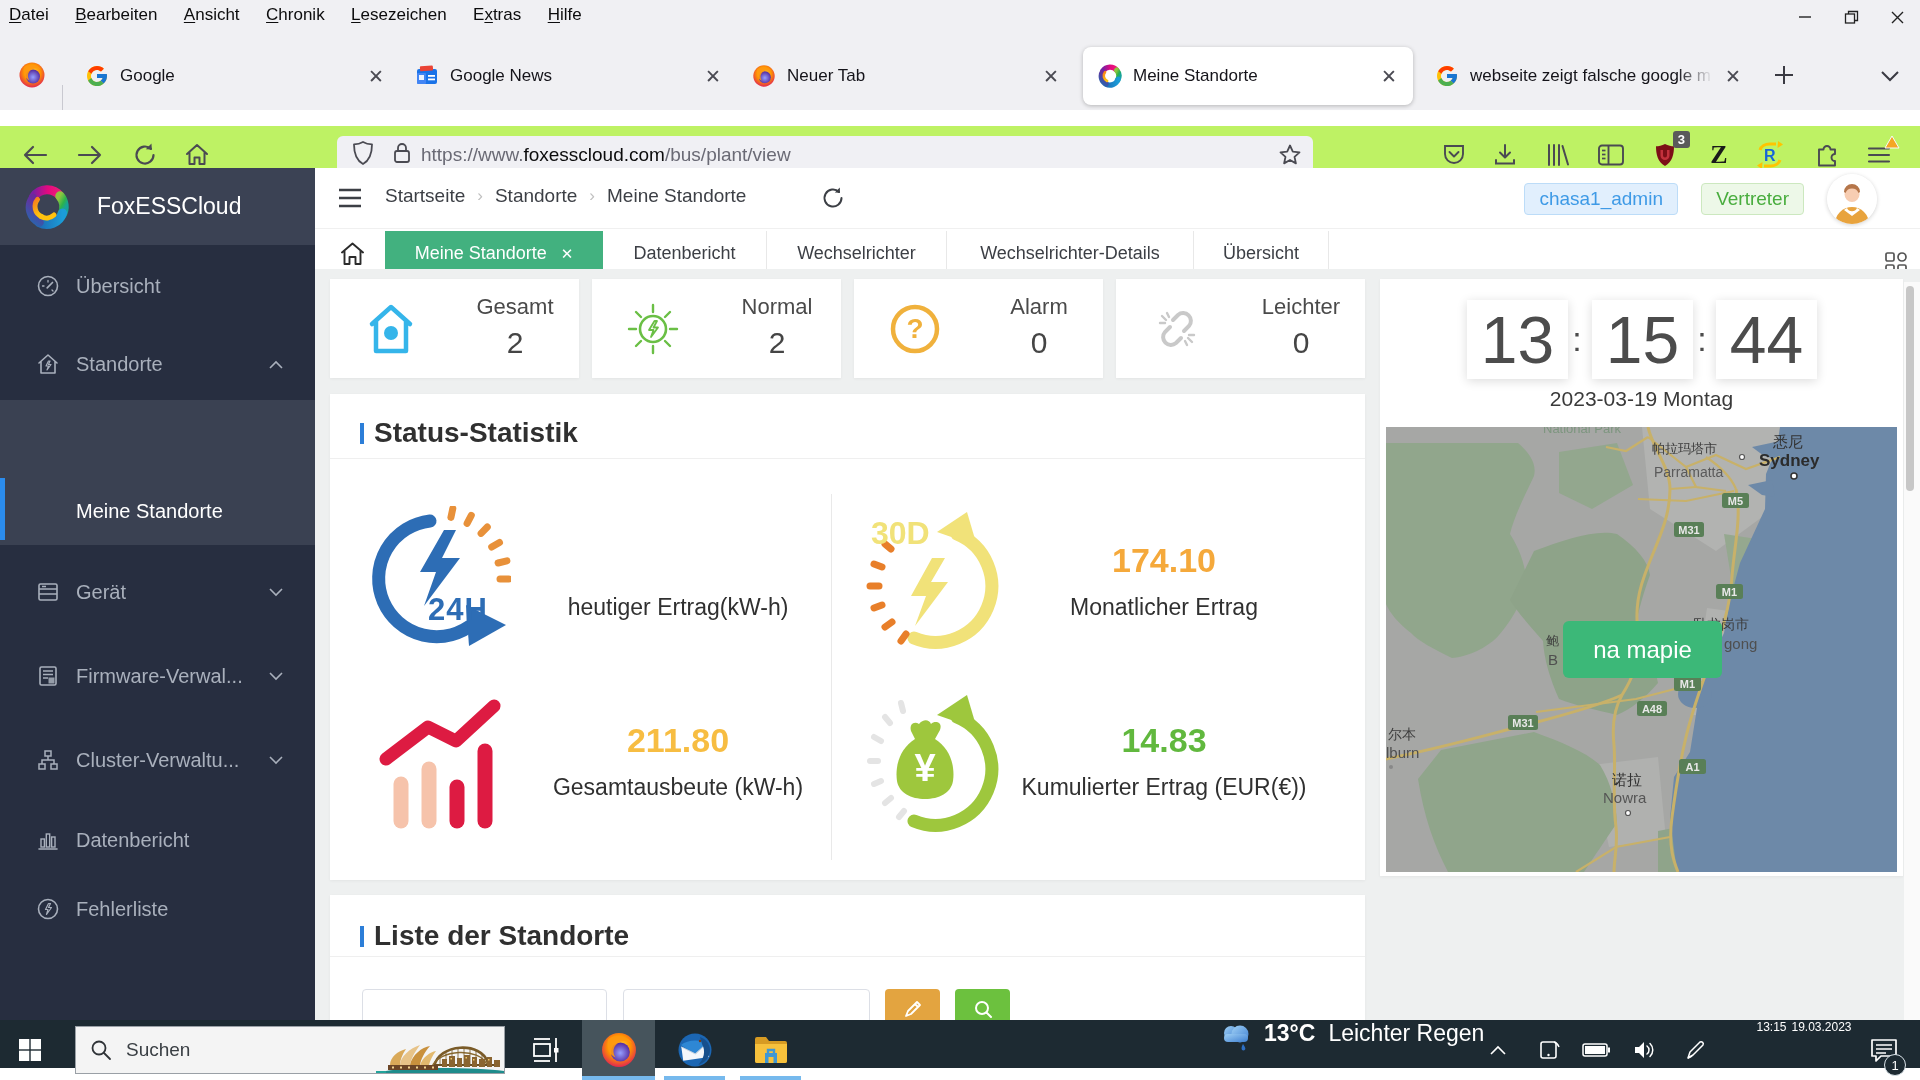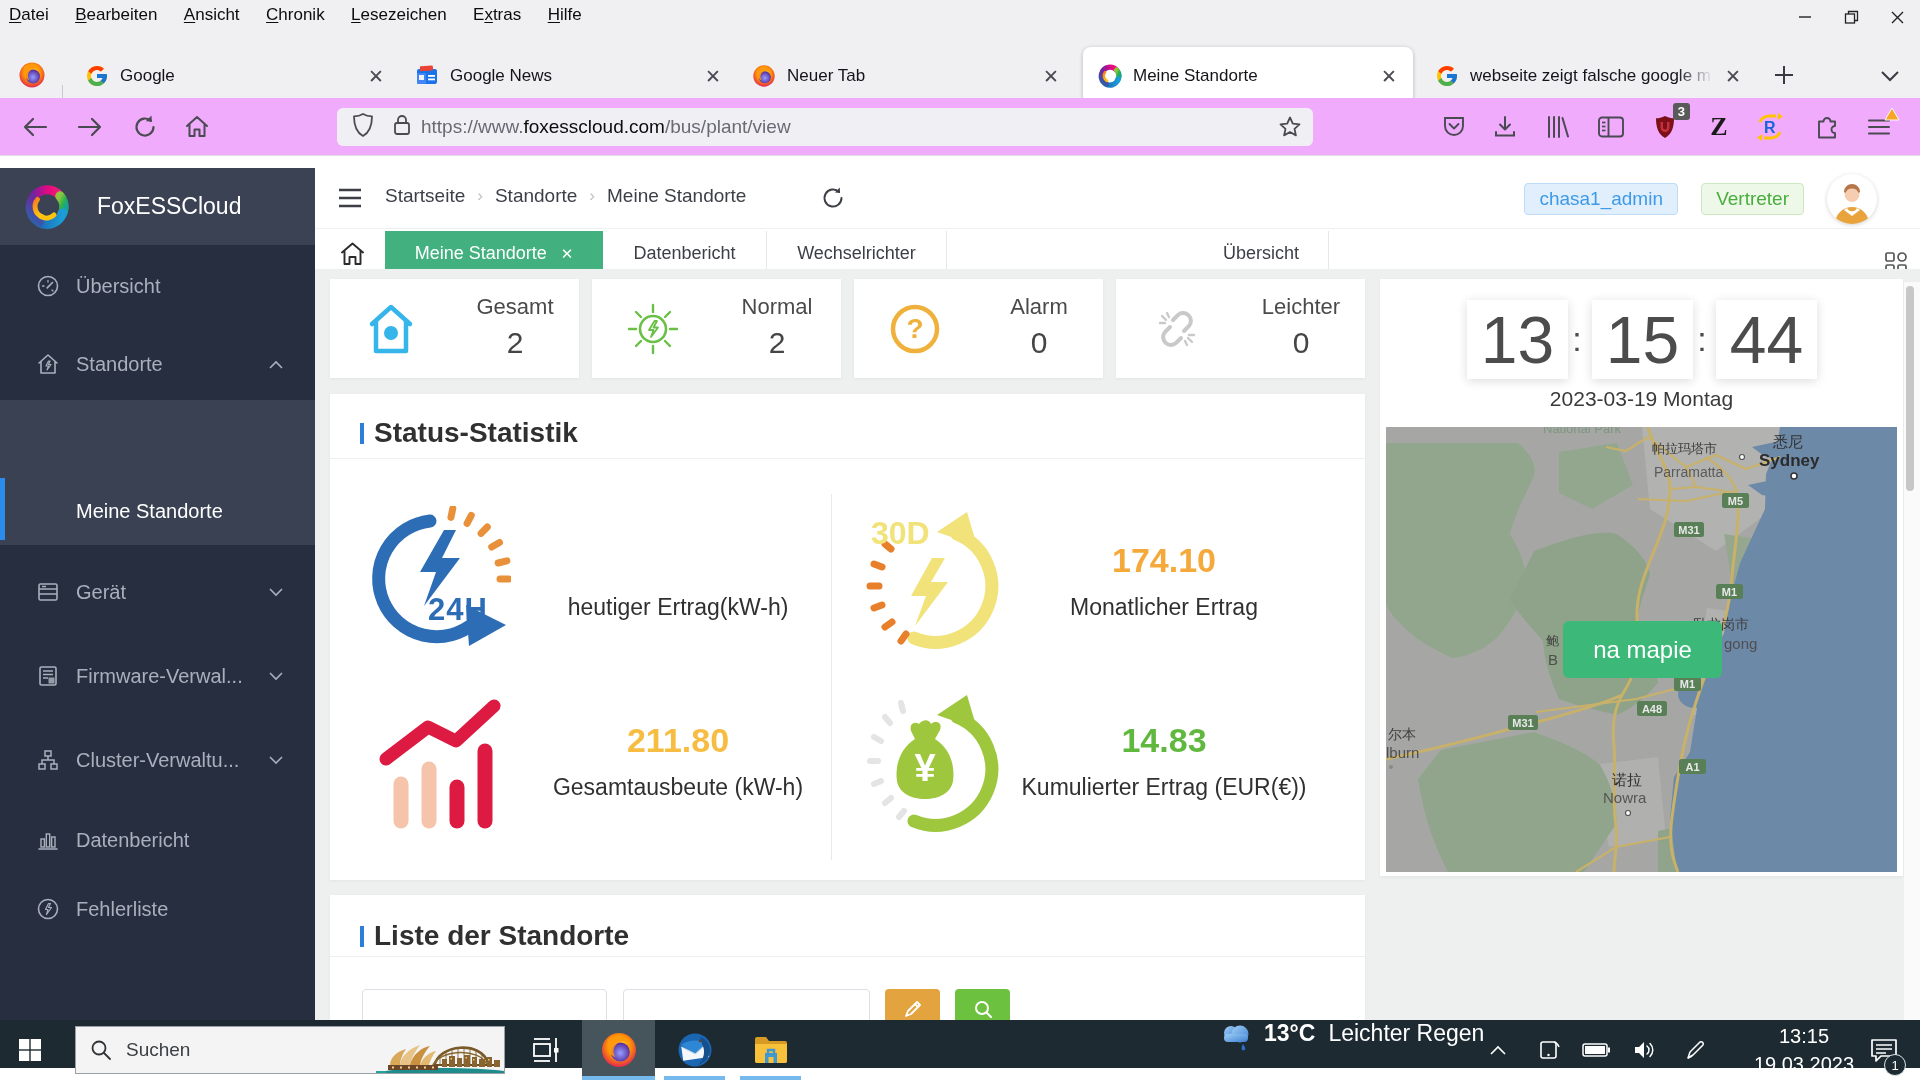--- a/index.html
+++ b/index.html
@@ -16,21 +16,21 @@
 
   #tabstrip { left:0; top:30px; width:1920px; height:80px; background:#f0f0f3; }
   .tab { position:absolute; top:17px; height:58px; display:flex; align-items:center; }
   .tab .favicon { width:24px; height:24px; margin-left:15px; flex:0 0 auto; }
   .tab .title { font-size:17px; color:#15141a; margin-left:11px; white-space:nowrap; overflow:hidden; flex:1; position:relative; }
   .tab .close { width:28px; height:28px; margin:0 10px 0 6px; display:flex; align-items:center; justify-content:center; font-size:19px; color:#4a4a52; flex:0 0 auto; }
   .tab.active { background:#fff; border-radius:8px; box-shadow:0 1px 4px rgba(0,0,0,.25); }
   .fadeout { position:absolute; right:0; top:0; bottom:0; width:36px; background:linear-gradient(to right, rgba(240,240,243,0), #f0f0f3); }
   #tabsep { left:62px; top:55px; width:1px; height:25px; background:#c9c9d0; }
 
-  #navbar { left:0; top:98px; width:1920px; height:58px; background:#f0abfc; border-bottom:1px solid #e0e0e4; }
+  #navbar { left:0; top:126px; width:1920px; height:58px; background:#bef264; border-bottom:1px solid #e0e0e4; }
   .navicon { position:absolute; top:12px; width:34px; height:34px; display:flex; align-items:center; justify-content:center; }
   #urlbar { position:absolute; left:337px; top:10px; width:976px; height:38px; background:#f0f0f4; border-radius:6px; display:flex; align-items:center; }
   #urlbar .urltext { font-size:19px; margin-left:8px; }
   .ugray { color:#6a6a75; } .udark { color:#0c0c0d; }
 
   
   #page { left:0; top:168px; width:1920px; height:852px; background:#eef0f0; overflow:hidden; }
 
   #sidebar { left:0; top:0; width:315px; height:852px; background:#272e40; }
   #sb-logo { left:0; top:0; width:315px; height:77px; background:#3b4254; display:flex; align-items:center; }
@@ -97,21 +97,21 @@
   #scrollthumb { position:absolute; left:2px; top:4px; width:8px; height:205px; background:#c7c7c7; border-radius:4px; }
 
   
   #taskbar { left:0; top:1020px; width:1920px; height:48px; background:#1d2a32; }
   #tb-search { position:absolute; left:75px; top:6px; width:430px; height:48px; background:#f4f4f4; border:1px solid #9aa0a6; display:flex; align-items:center; overflow:hidden; }
   #tb-search .s-lab { font-size:19px; color:#3a3f44; margin-left:14px; }
   .tb-cell { position:absolute; top:0; width:73px; height:60px; display:flex; align-items:center; justify-content:center; }
   .tb-underline { position:absolute; bottom:0; height:4px; background:#76b9ed; }
   #tb-weather { position:absolute; left:1218px; top:0; height:60px; display:flex; align-items:flex-start; color:#fff; font-size:23px; }
   .tray-ic { position:absolute; top:0; height:60px; display:flex; align-items:center; justify-content:center; width:36px; }
-  #tb-clock { position:absolute; left:1742px; top:0; width:124px; height:60px; color:#fff; font-size:20px; text-align:center; display:flex; flex-direction:column; justify-content:center; gap:5px; }
+  #tb-clock { position:absolute; left:1742px; top:0; width:124px; height:60px; color:#fff; font-size:12px; text-align:center; display:flex; flex-direction:row; justify-content:center; gap:5px; }
 </style>
 </head>
 <body>
 
 <div id="stage">
 
   <div id="menubar" class="abs">
     <span class="menuitem" style="margin-left:-2px"><span></span><u>D</u><span>atei</span></span>
     <span class="menuitem"><span></span><u>B</u><span>earbeiten</span></span>
     <span class="menuitem"><span></span><u>A</u><span>nsicht</span></span>
@@ -512,20 +512,23 @@
         <div class="ptab green" style="left:70px; width:218px;">
           <span>Meine Standorte</span>
             <span class="x">✕</span>
         </div>
         <div class="ptab" style="left:288px; width:164px;">
             <span>Datenbericht</span>
           </div>
         <div class="ptab" style="left:452px; width:180px;">
             <span>Wechselrichter</span>
           </div>
+        <div class="ptab" style="left:632px; width:247px;">
+            <span>Wechselrichter-Details</span>
+          </div>
         <div class="ptab" style="left:879px; width:135px;">
             <span>Übersicht</span>
           </div>
         <div class="abs" style="left:1569px; top:22px;">
           <svg width="25" height="25" viewBox="0 0 25 25">
               <rect x="2" y="2" width="8" height="8" rx="1.5" fill="none" stroke="#555" stroke-width="1.7"></rect>
               <rect x="14" y="2" width="8" height="8" rx="4" fill="none" stroke="#555" stroke-width="1.7"></rect>
               <rect x="2" y="14" width="8" height="8" rx="1.5" fill="none" stroke="#555" stroke-width="1.7"></rect>
               <rect x="14" y="14" width="8" height="8" rx="1.5" fill="none" stroke="#555" stroke-width="1.7"></rect>
             </svg>

